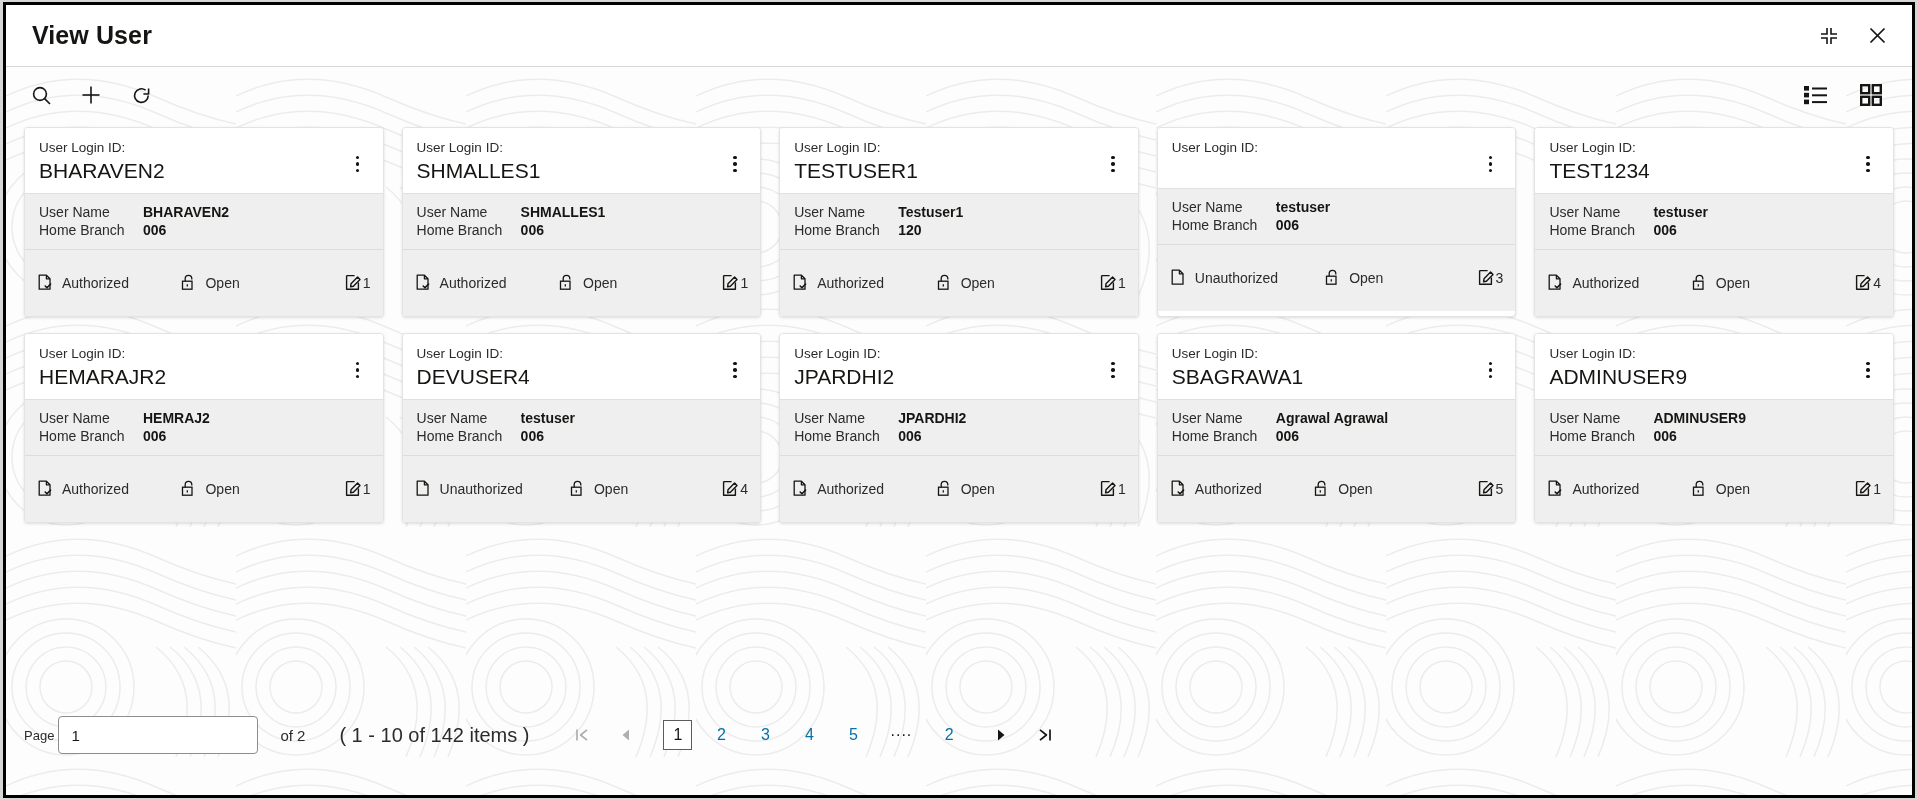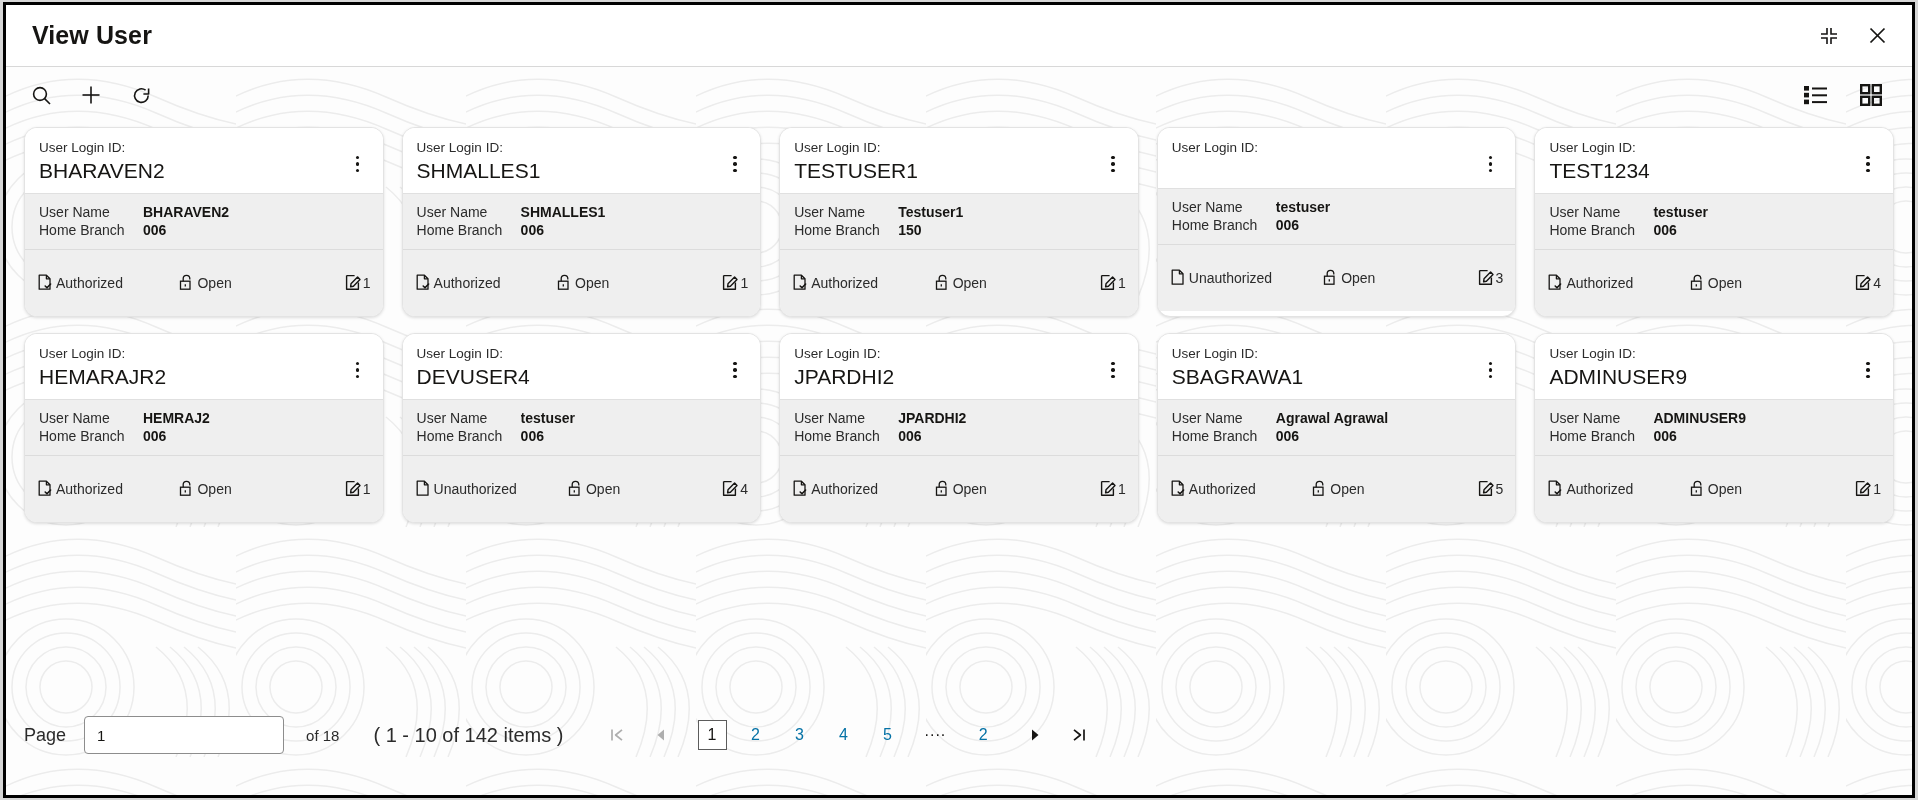--- a/index.html
+++ b/index.html
@@ -104,21 +104,21 @@
   .cards-grid {
     display: grid;
     grid-template-columns: repeat(5, 1fr);
     column-gap: 18px;
     row-gap: 16px;
     max-width: 1880px;
   }
   .card {
     background: #ffffff;
     border: 1px solid #e3e3e3;
-    border-radius: 13px;
+    border-radius: 4px;
     box-shadow: 0 1px 3px rgba(0,0,0,0.13);
     display: flex;
     flex-direction: column;
     overflow: hidden;
     cursor: pointer;
   }
   .card-head {
     background: #ffffff;
     padding: 11px 14px 9px 14px;
     display: flex;
@@ -189,41 +189,41 @@
   .card-foot {
     background: #efefef;
     border-top: 1px solid #dcdcdc;
     padding: 8px 12px 9px 12px;
     display: flex;
     align-items: center;
   }
   .foot-item {
     display: flex;
     align-items: center;
-    gap: 3px;
+    gap: 9px;
     font-size: 14px;
     color: #2b2b2b;
     white-space: nowrap;
   }
   .foot-auth { flex: 0 0 auto; }
   .foot-lock { margin: 16px auto; }
   .foot-mod { flex: 0 0 auto; margin-left: auto; }
 
   
   .pagination {
     margin-top: auto;
     padding: 0 24px 0 18px;
     height: 120px;
     display: flex;
     align-items: center;
   }
   .page-label {
-    font-size: 18px;
+    font-size: 13px;
     color: #2b2b2b;
-    margin-right: 18px;
+    margin-right: 4px;
   }
   .page-input {
     width: 200px;
     height: 38px;
     border: 1px solid #8d8d8d;
     border-radius: 4px;
     background: #ffffff;
     font-size: 15px;
     font-family: "Liberation Sans", sans-serif;
     color: #161513;
@@ -493,21 +493,21 @@
                   <span></span>
                 </div>
               </div>
               <div class="card-body">
                 <div class="kv-row">
                   <div class="kv-key">User Name</div>
                   <div class="kv-val">Testuser1</div>
                 </div>
                 <div class="kv-row">
                   <div class="kv-key">Home Branch</div>
-                  <div class="kv-val">150</div>
+                  <div class="kv-val">120</div>
                 </div>
               </div>
               <div class="card-foot">
                 <div class="foot-item foot-auth">
                   <span style="display: flex;">
                     <svg width="16" height="17" viewBox="0 0 16 17" fill="none" stroke="#161513" stroke-width="1.3">
                       <path d="M2.2 1.2 L9.4 1.2 L13 4.8 L13 15.2 L2.2 15.2 Z" stroke-linejoin="round"></path>
                       <path d="M9.4 1.2 L9.4 4.8 L13 4.8" stroke-linejoin="round"></path>
                       <path d="M8.2 12.0 L10.0 13.8 L13.6 10.0" stroke-linecap="round" stroke-linejoin="round" stroke-width="1.6"></path>
                     </svg>
@@ -909,21 +909,21 @@
                   <span>1</span>
                 </div>
               </div>
             </div>
           </div>
       </div>
 
       <div class="pagination">
         <span class="page-label">Page</span>
         <input class="page-input" type="text" value="1" style="">
-        <span class="page-of">of 18</span>
+        <span class="page-of">of 2</span>
         <span class="page-range">( 1 - 10 of 142 items )</span>
 
         <div class="pager">
           <div class="pg-nav disabled">
             <svg width="18" height="18" viewBox="0 0 18 18" fill="none" stroke="currentColor" stroke-width="1.7">
               <path d="M4 3.5 L4 14.5"></path>
               <path d="M14 3.8 L7.6 9 L14 14.2" stroke-linejoin="round"></path>
             </svg>
           </div>
           <div class="pg-gap"></div>

